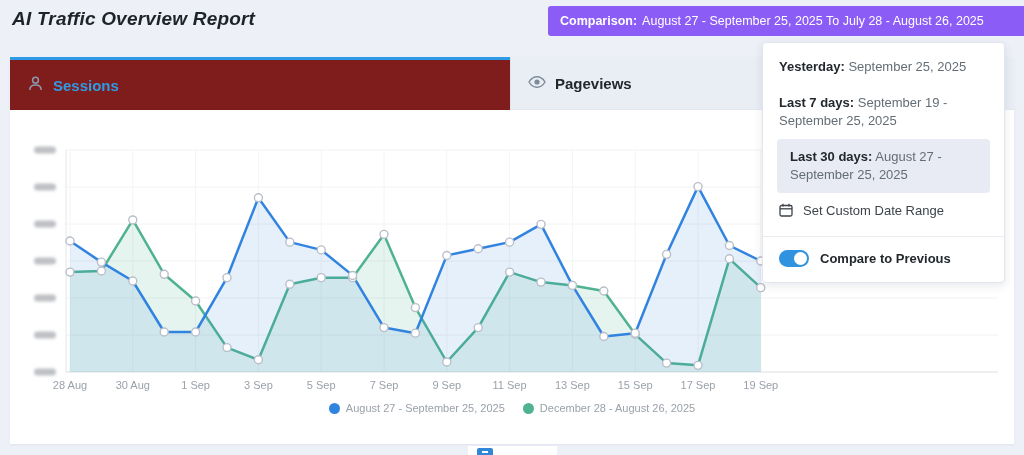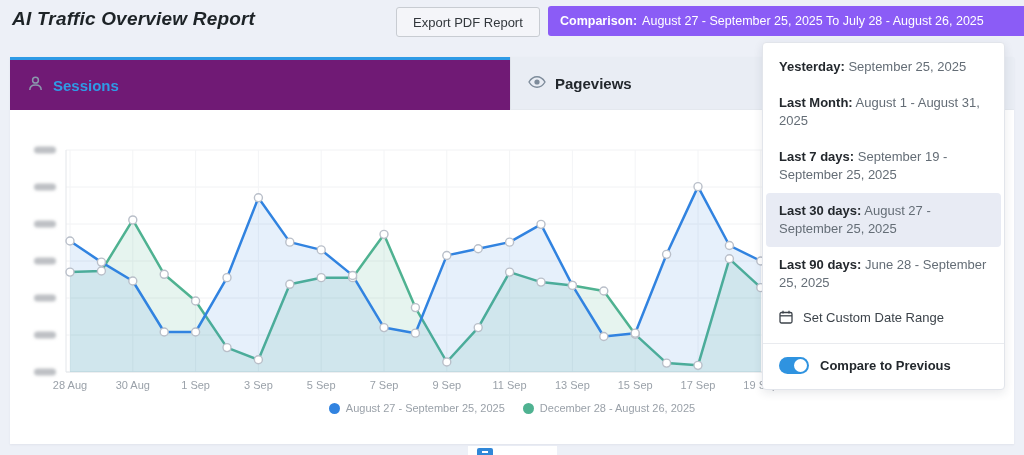--- a/index.html
+++ b/index.html
@@ -20,55 +20,54 @@
   .compare-btn .spacer { flex:1; }
   .cal-ico { width:14px; height:14px; display:inline-block; }
   .caret { width:0; height:0; border-left:4px solid transparent; border-right:4px solid transparent;
     border-top:5px solid #4e5a66; margin-left:4px; }
 
   
   .card { position:absolute; left:10px; top:57px; width:1004px; height:387px; background:#fff;
     box-shadow:0 1px 2px rgba(30,40,60,.06); }
   .tabbar { display:flex; height:53px; }
   .tab { display:flex; align-items:center; gap:9px; padding-left:17px; font-size:15px; font-weight:700; cursor:pointer; }
-  .tab.active { width:500px; background:#701a75; border-top:3px solid #2e9be6; color:#2e9be6; }
+  .tab.active { width:500px; background:#7f1d1d; border-top:3px solid #2e9be6; color:#2e9be6; }
   .tab.inactive { flex:1; background:#e9edf4; color:#23282d; border-left:1px solid #dfe3ea; border-bottom:1px solid #e4e8ee; }
 
   .chart-wrap { position:relative; width:1004px; height:334px; }
   svg text { font-family:"Liberation Sans", sans-serif; }
 
   .legend { position:absolute; left:0; right:0; top:292px; display:flex; justify-content:center; gap:18px; }
   .legend-item { display:flex; align-items:center; gap:6px; font-size:11px; color:#9aa1a9; cursor:pointer; }
   .legend-dot { width:11px; height:11px; border-radius:50%; }
 
   
   .dropdown { position:absolute; left:762px; top:42px; width:243px; background:#fff;
     border:1px solid #e2e5eb; border-radius:4px; box-shadow:0 3px 10px rgba(30,40,60,.10);
     z-index:10; padding-top:6px; }
   .dd-item { padding:9px 16px; font-size:13px; line-height:1.38; color:#646d76; cursor:pointer; }
   .dd-item b { color:#23282d; font-weight:700; }
-  .dd-item.selected { background:#e8ebf4; border-radius:4px; margin:0 3px; padding:9px 13px; }
+  .dd-item.selected { background:#e8ebf4; border-radius:4px; margin:0 14px; padding:9px 13px; }
   .dd-custom { display:flex; align-items:flex-start; gap:10px; padding:10px 16px 9px; font-size:13px; color:#3c434a; cursor:pointer; }
   .dd-footer { border-top:1px solid #e9ebef; margin-top:7px; padding:13px 16px 15px; display:flex; align-items:center; gap:11px; }
   .toggle { width:30px; height:17px; border-radius:9px; background:#2f93e0; position:relative; cursor:pointer; flex:0 0 auto; }
   .toggle .knob { position:absolute; top:2px; left:15px; width:13px; height:13px; border-radius:50%; background:#fff; }
   .toggle-label { font-size:13px; font-weight:700; color:#23282d; }
 
   
   .next-card { position:absolute; left:468px; top:446px; width:89px; height:9px; background:#fff; }
   .next-blue-btn { position:absolute; left:477px; top:448px; width:16px; height:7px; background:#3087d8; border-radius:2px 2px 0 0; cursor:pointer; }
   .next-blue-btn i { display:block; width:6px; height:2px; background:#fff; margin:3px auto 0; }
 </style>
 </head>
 <body>
 
 <div class="stage">
 
   <div class="page-title">AI Traffic Overview Report</div>
-  <button class="export-btn">Export PDF Report</button>
   <button class="compare-btn">
     <b>Comparison:</b>
     <span>August 27 - September 25, 2025 To July 28 - August 26, 2025</span>
     <span class="spacer"></span>
     <span class="cal-ico">
       <svg width="14" height="14" viewBox="0 0 14 14">
           <rect x="1" y="2.5" width="12" height="10.5" rx="1.5" fill="none" stroke="#4e5a66" stroke-width="1.4"></rect>
           <line x1="1" y1="5.8" x2="13" y2="5.8" stroke="#4e5a66" stroke-width="1.4"></line>
           <line x1="4" y1="0.8" x2="4" y2="3.4" stroke="#4e5a66" stroke-width="1.4"></line>
           <line x1="10" y1="0.8" x2="10" y2="3.4" stroke="#4e5a66" stroke-width="1.4"></line>
@@ -206,24 +205,22 @@
             <span class="legend-dot" style="background: rgb(79, 178, 145);"></span>
             <span class="legend-label">December 28 - August 26, 2025</span>
           </span>
         </div>
     </div>
   </div>
 
   <div class="dropdown">
     <div>
         <div class="dd-item"><b class="dd-label">Yesterday:</b> <span class="dd-value">September 25, 2025</span></div>
-        <div class="dd-item"><b class="dd-label">Last Month:</b> <span class="dd-value">August 1 - August 31, 2025</span></div>
         <div class="dd-item"><b class="dd-label">Last 7 days:</b> <span class="dd-value">September 19 - September 25, 2025</span></div>
         <div class="dd-item selected"><b class="dd-label">Last 30 days:</b> <span class="dd-value">August 27 - September 25, 2025</span></div>
-        <div class="dd-item"><b class="dd-label">Last 90 days:</b> <span class="dd-value">June 28 - September 25, 2025</span></div>
       </div>
     <div class="dd-custom">
       <span>
         <svg width="14" height="14" viewBox="0 0 14 14">
             <rect x="1" y="2.5" width="12" height="10.5" rx="1.5" fill="none" stroke="#3c434a" stroke-width="1.3"></rect>
             <line x1="1" y1="5.8" x2="13" y2="5.8" stroke="#3c434a" stroke-width="1.3"></line>
             <line x1="4" y1="0.8" x2="4" y2="3.4" stroke="#3c434a" stroke-width="1.3"></line>
             <line x1="10" y1="0.8" x2="10" y2="3.4" stroke="#3c434a" stroke-width="1.3"></line>
           </svg>
       </span>

